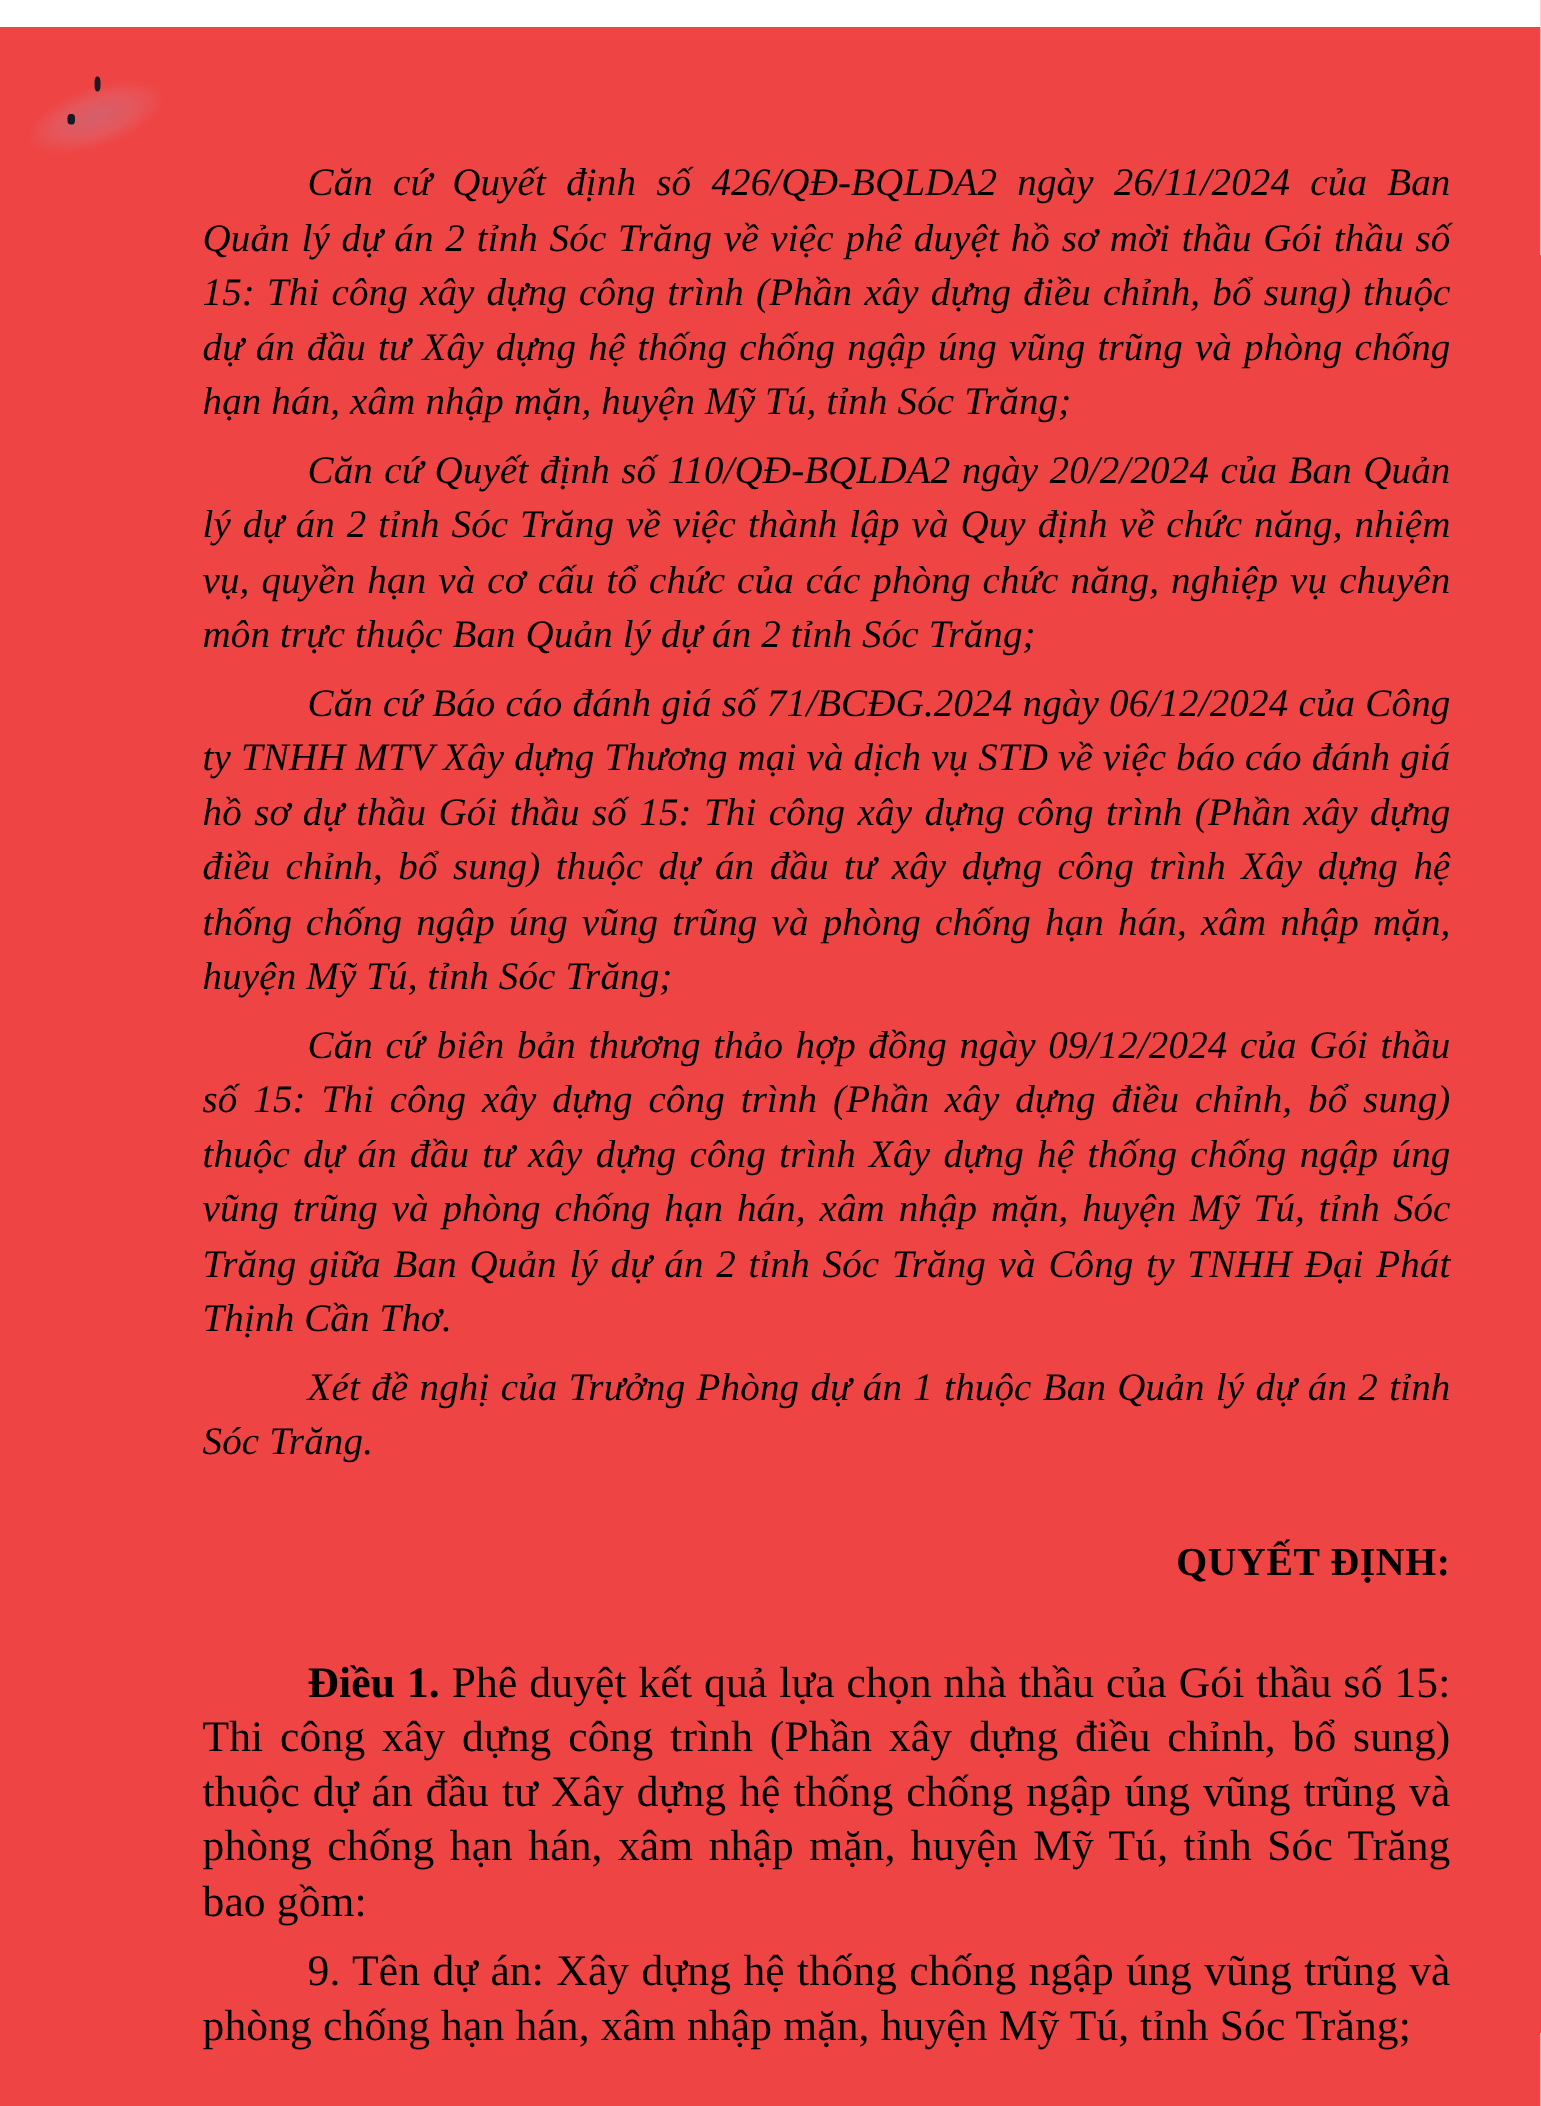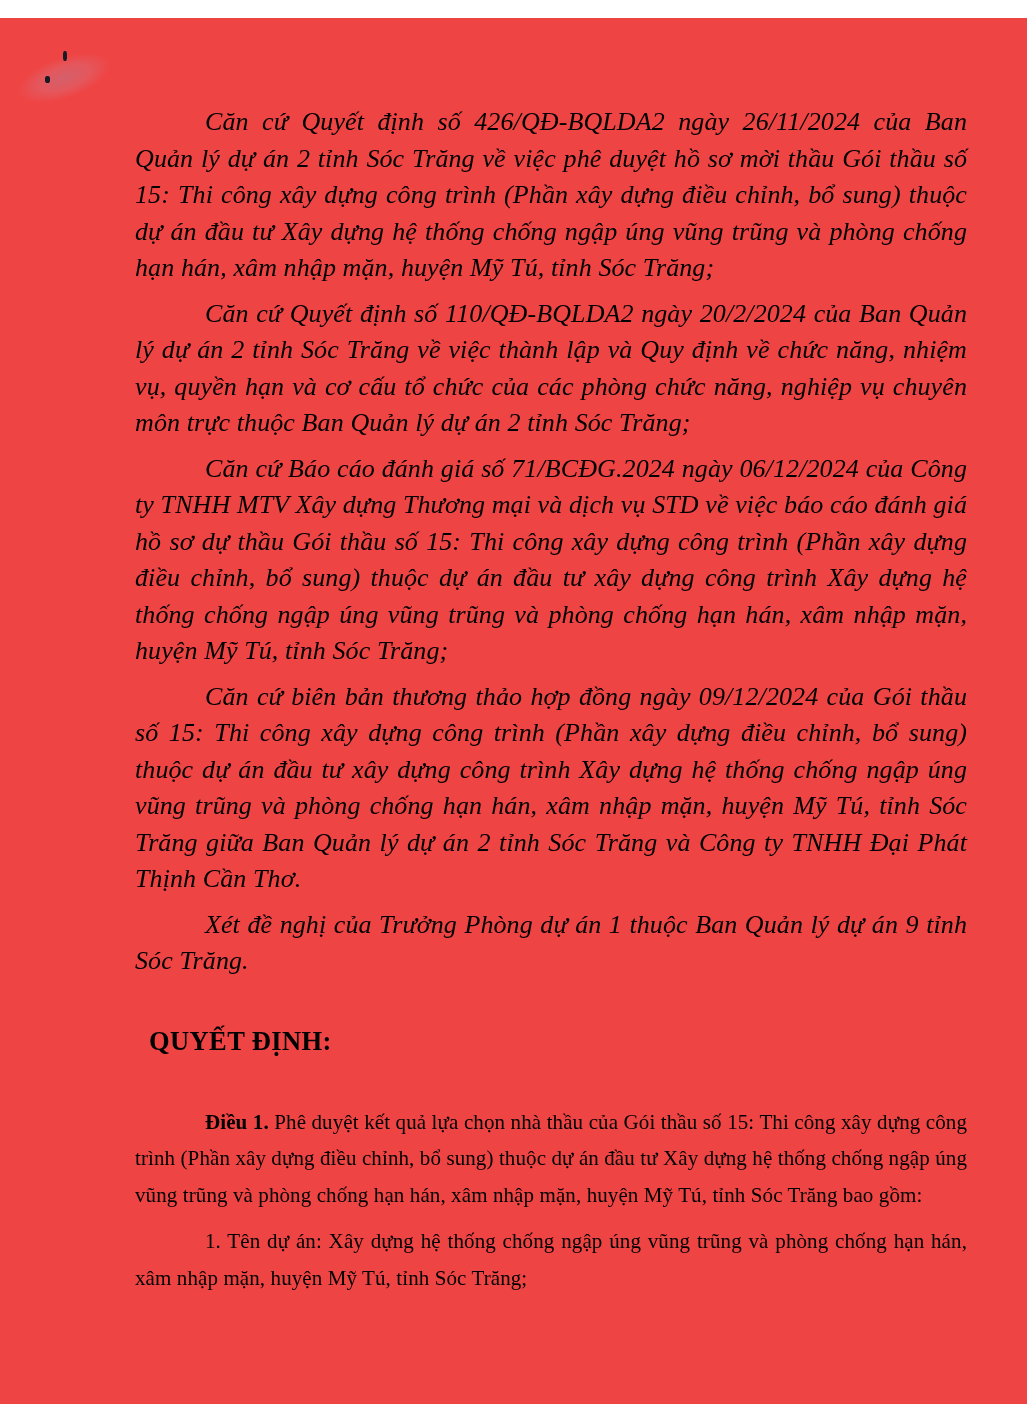--- a/index.html
+++ b/index.html
@@ -49,38 +49,38 @@
     position: absolute;
     left: 135px;
     top: 86px;
     width: 832px;
   }
 
   p.para {
     margin: 0;
     text-align: justify;
     text-indent: 70px;
-    font-size: 21px;
+    font-size: 29px;
     line-height: 36.5px;
     letter-spacing: 0.1px;
   }
 
   
   .preamble p.para {
     font-style: italic;
     font-size: 26px;
     line-height: 36.5px;
   }
   .preamble p.para + p.para {
     margin-top: 9px;
   }
 
   .heading {
     margin: 0;
-    text-align: left;
+    text-align: right;
     font-weight: bold;
     font-style: normal;
     font-size: 26.5px;
     line-height: 34px;
     letter-spacing: 0.4px;
     padding-left: 14px;
   }
 
   .articles p.para {
     font-style: normal;
@@ -106,29 +106,29 @@
   <div class="speck speck-a"></div>
   <div class="speck speck-b"></div>
 
   <div class="body-text">
 
     <section class="preamble">
       <p class="para">Căn cứ Quyết định số 426/QĐ-BQLDA2 ngày 26/11/2024 của Ban Quản lý dự án 2 tỉnh Sóc Trăng về việc phê duyệt hồ sơ mời thầu Gói thầu số 15: Thi công xây dựng công trình (Phần xây dựng điều chỉnh, bổ sung) thuộc dự án đầu tư Xây dựng hệ thống chống ngập úng vũng trũng và phòng chống hạn hán, xâm nhập mặn, huyện Mỹ Tú, tỉnh Sóc Trăng;</p>
       <p class="para">Căn cứ Quyết định số 110/QĐ-BQLDA2 ngày 20/2/2024 của Ban Quản lý dự án 2 tỉnh Sóc Trăng về việc thành lập và Quy định về chức năng, nhiệm vụ, quyền hạn và cơ cấu tổ chức của các phòng chức năng, nghiệp vụ chuyên môn trực thuộc Ban Quản lý dự án 2 tỉnh Sóc Trăng;</p>
       <p class="para">Căn cứ Báo cáo đánh giá số 71/BCĐG.2024 ngày 06/12/2024 của Công ty TNHH MTV Xây dựng Thương mại và dịch vụ STD về việc báo cáo đánh giá hồ sơ dự thầu Gói thầu số 15: Thi công xây dựng công trình (Phần xây dựng điều chỉnh, bổ sung) thuộc dự án đầu tư xây dựng công trình Xây dựng hệ thống chống ngập úng vũng trũng và phòng chống hạn hán, xâm nhập mặn, huyện Mỹ Tú, tỉnh Sóc Trăng;</p>
       <p class="para">Căn cứ biên bản thương thảo hợp đồng ngày 09/12/2024 của Gói thầu số 15: Thi công xây dựng công trình (Phần xây dựng điều chỉnh, bổ sung) thuộc dự án đầu tư xây dựng công trình Xây dựng hệ thống chống ngập úng vũng trũng và phòng chống hạn hán, xâm nhập mặn, huyện Mỹ Tú, tỉnh Sóc Trăng giữa Ban Quản lý dự án 2 tỉnh Sóc Trăng và Công ty TNHH Đại Phát Thịnh Cần Thơ.</p>
-      <p class="para">Xét đề nghị của Trưởng Phòng dự án 1 thuộc Ban Quản lý dự án 9 tỉnh Sóc Trăng.</p>
+      <p class="para">Xét đề nghị của Trưởng Phòng dự án 1 thuộc Ban Quản lý dự án 2 tỉnh Sóc Trăng.</p>
     </section>
 
     <div class="gap-before-heading"></div>
 
     <h1 class="heading">QUYẾT ĐỊNH:</h1>
 
     <div class="gap-after-heading"></div>
 
     <section class="articles">
       <p class="para"><span class="lead">Điều 1.</span><span> Phê duyệt kết quả lựa chọn nhà thầu của Gói thầu số 15: Thi công xây dựng công trình (Phần xây dựng điều chỉnh, bổ sung) thuộc dự án đầu tư Xây dựng hệ thống chống ngập úng vũng trũng và phòng chống hạn hán, xâm nhập mặn, huyện Mỹ Tú, tỉnh Sóc Trăng bao gồm:</span></p>
-      <p class="para">1. Tên dự án: Xây dựng hệ thống chống ngập úng vũng trũng và phòng chống hạn hán, xâm nhập mặn, huyện Mỹ Tú, tỉnh Sóc Trăng;</p>
+      <p class="para">9. Tên dự án: Xây dựng hệ thống chống ngập úng vũng trũng và phòng chống hạn hán, xâm nhập mặn, huyện Mỹ Tú, tỉnh Sóc Trăng;</p>
 
     </section>
 
   </div>
 </div>
 
 </body></html>

